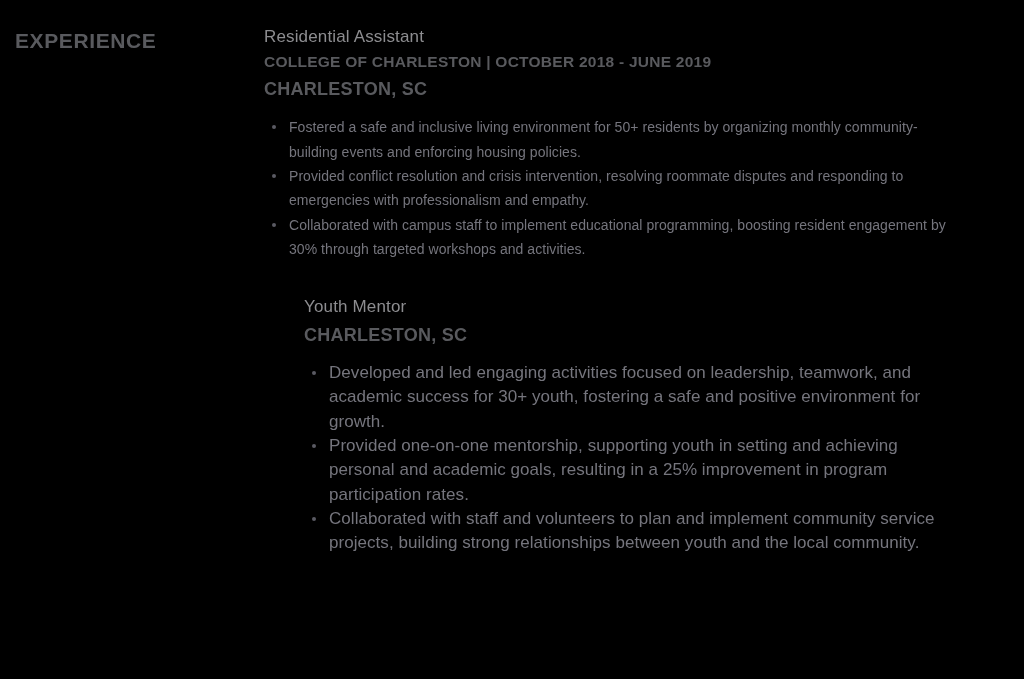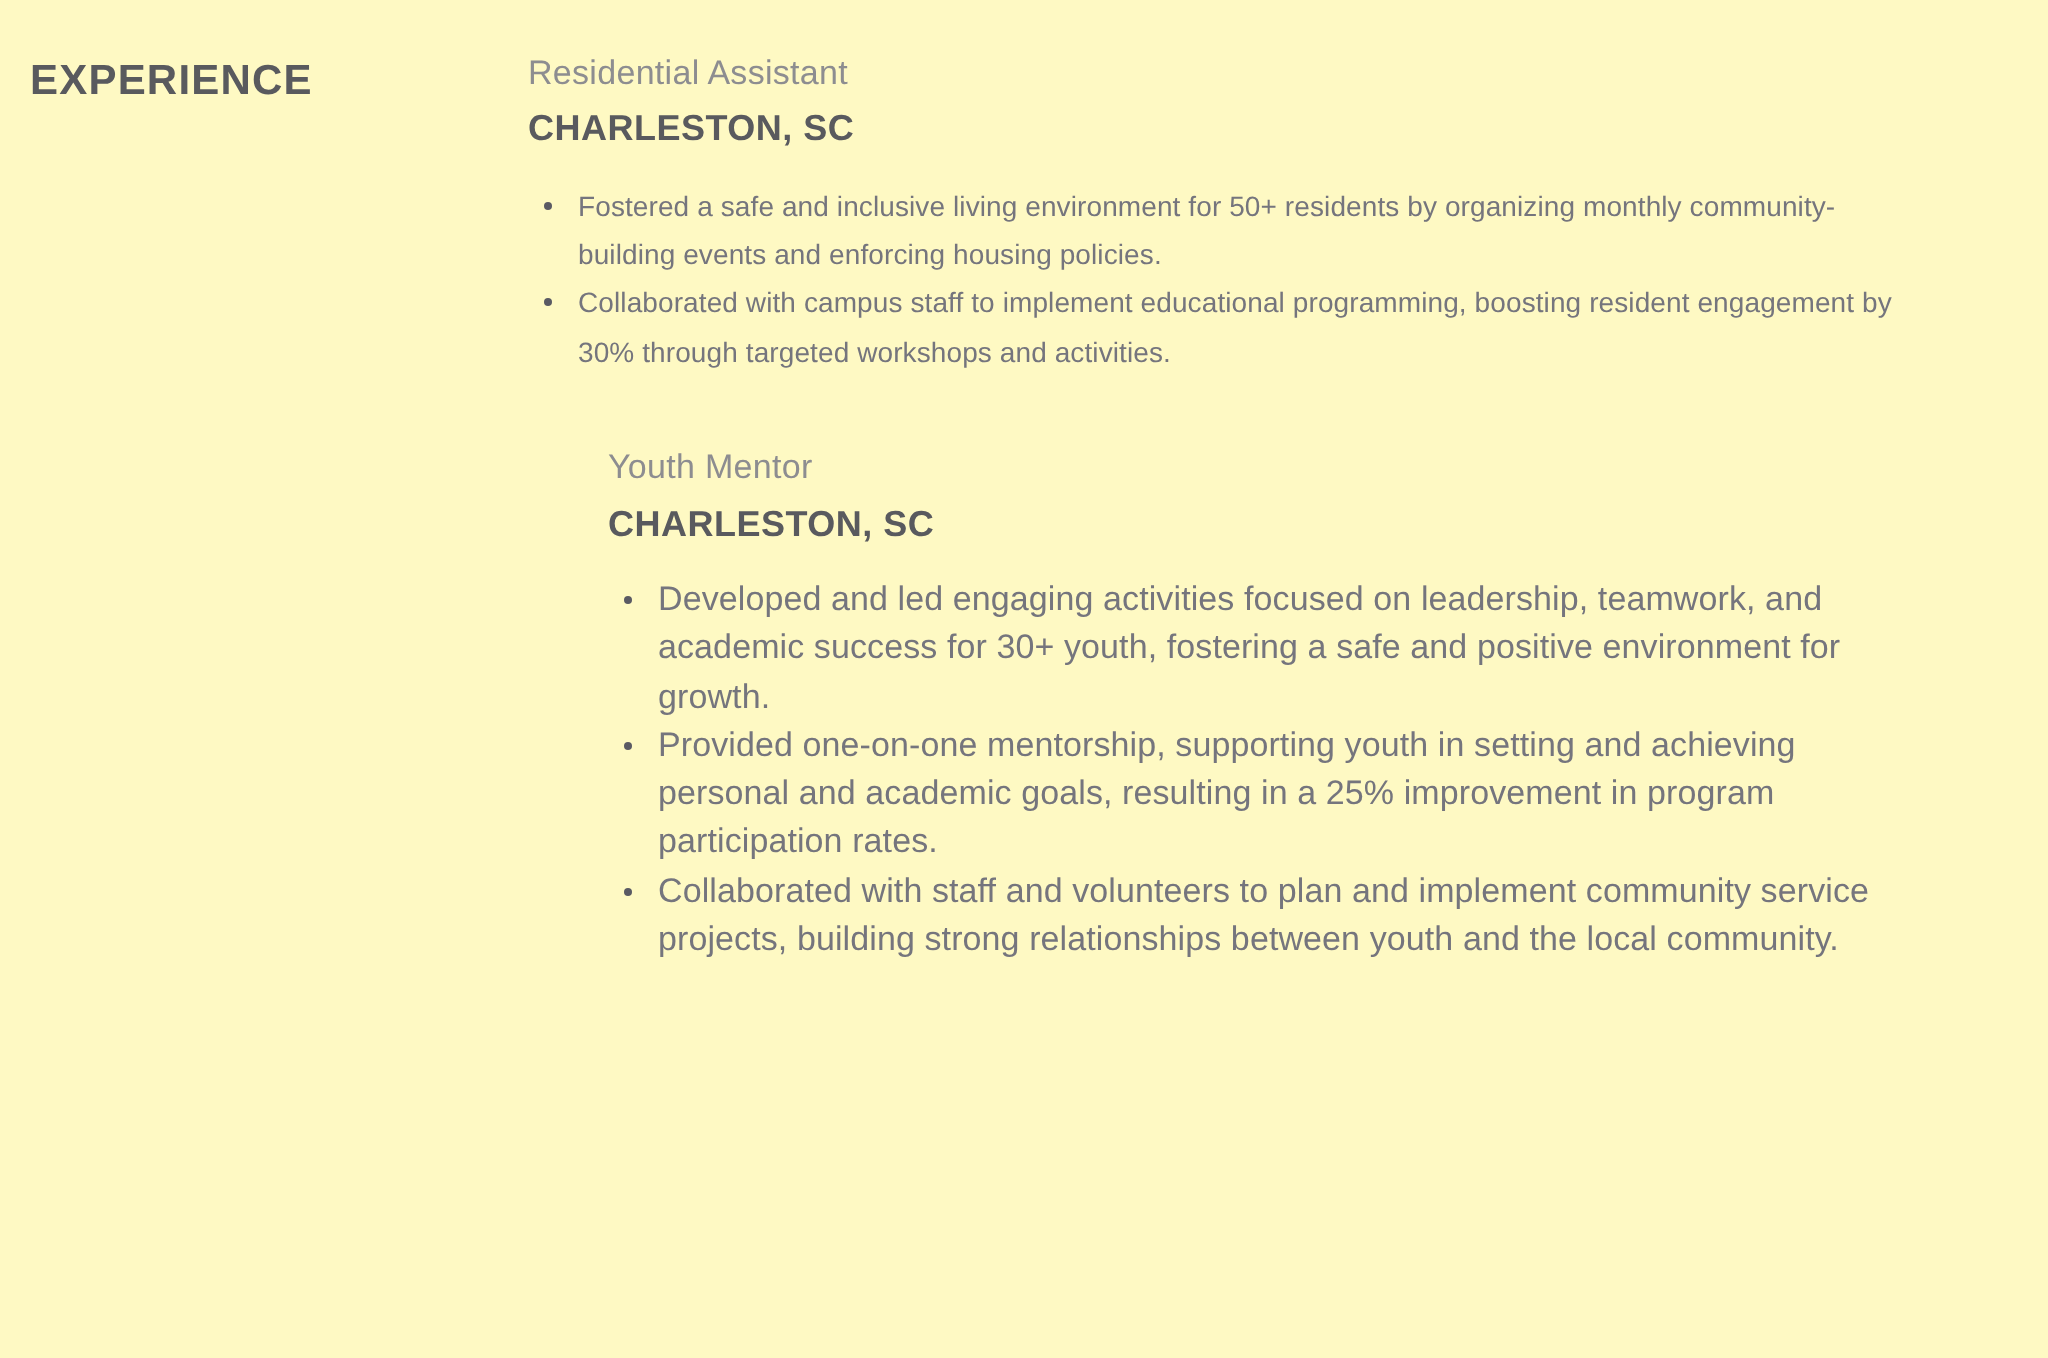--- a/index.html
+++ b/index.html
@@ -12,21 +12,21 @@
     height: 679px;
     font-family: "Liberation Sans", sans-serif;
     overflow: hidden;
     -webkit-font-smoothing: antialiased;
   }
 
   .resume-page {
     position: relative;
     width: 1024px;
     height: 679px;
-    background: #fef9c3;
+    background: #000000;
   }
 
   
   .section-label-col {
     position: absolute;
     left: 15px;
     top: 29px;
     width: 250px;
   }
   .section-label {
@@ -118,26 +118,31 @@
 <div class="resume-page">
 
   <div class="section-label-col">
     <div class="section-label">EXPERIENCE</div>
   </div>
 
   <div class="entries-col">
 
     <div class="entry">
       <div class="entry-role">Residential Assistant</div>
+      <div class="entry-org">COLLEGE OF CHARLESTON | OCTOBER 2018 - JUNE 2019</div>
       <div class="entry-location">CHARLESTON, SC</div>
 
       <ul class="bullet-list">
         <li class="bullet-item">
           <span class="bullet-marker"></span>
           <span>Fostered a safe and inclusive living environment for 50+ residents by organizing monthly community-building events and enforcing housing policies.</span>
+        </li>
+        <li class="bullet-item">
+          <span class="bullet-marker"></span>
+          <span>Provided conflict resolution and crisis intervention, resolving roommate disputes and responding to emergencies with professionalism and empathy.</span>
         </li>
         <li class="bullet-item">
           <span class="bullet-marker"></span>
           <span>Collaborated with campus staff to implement educational programming, boosting resident engagement by 30% through targeted workshops and activities.</span>
         </li>
       </ul>
     </div>
 
     <div class="entry entry--secondary">
       <div class="entry-role">Youth Mentor</div>

